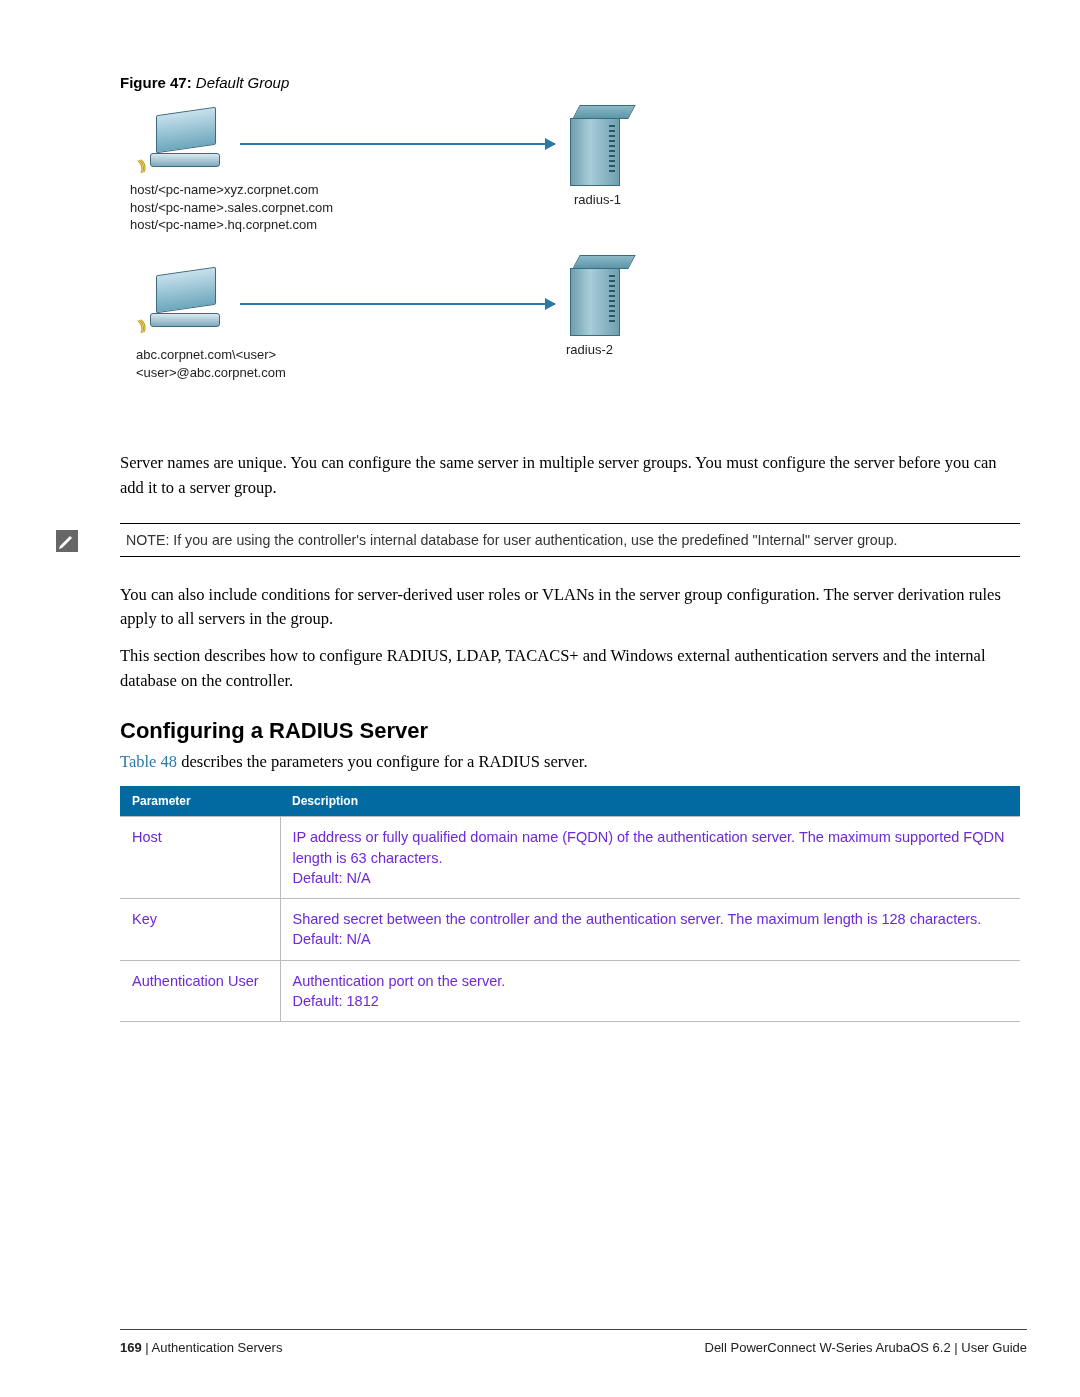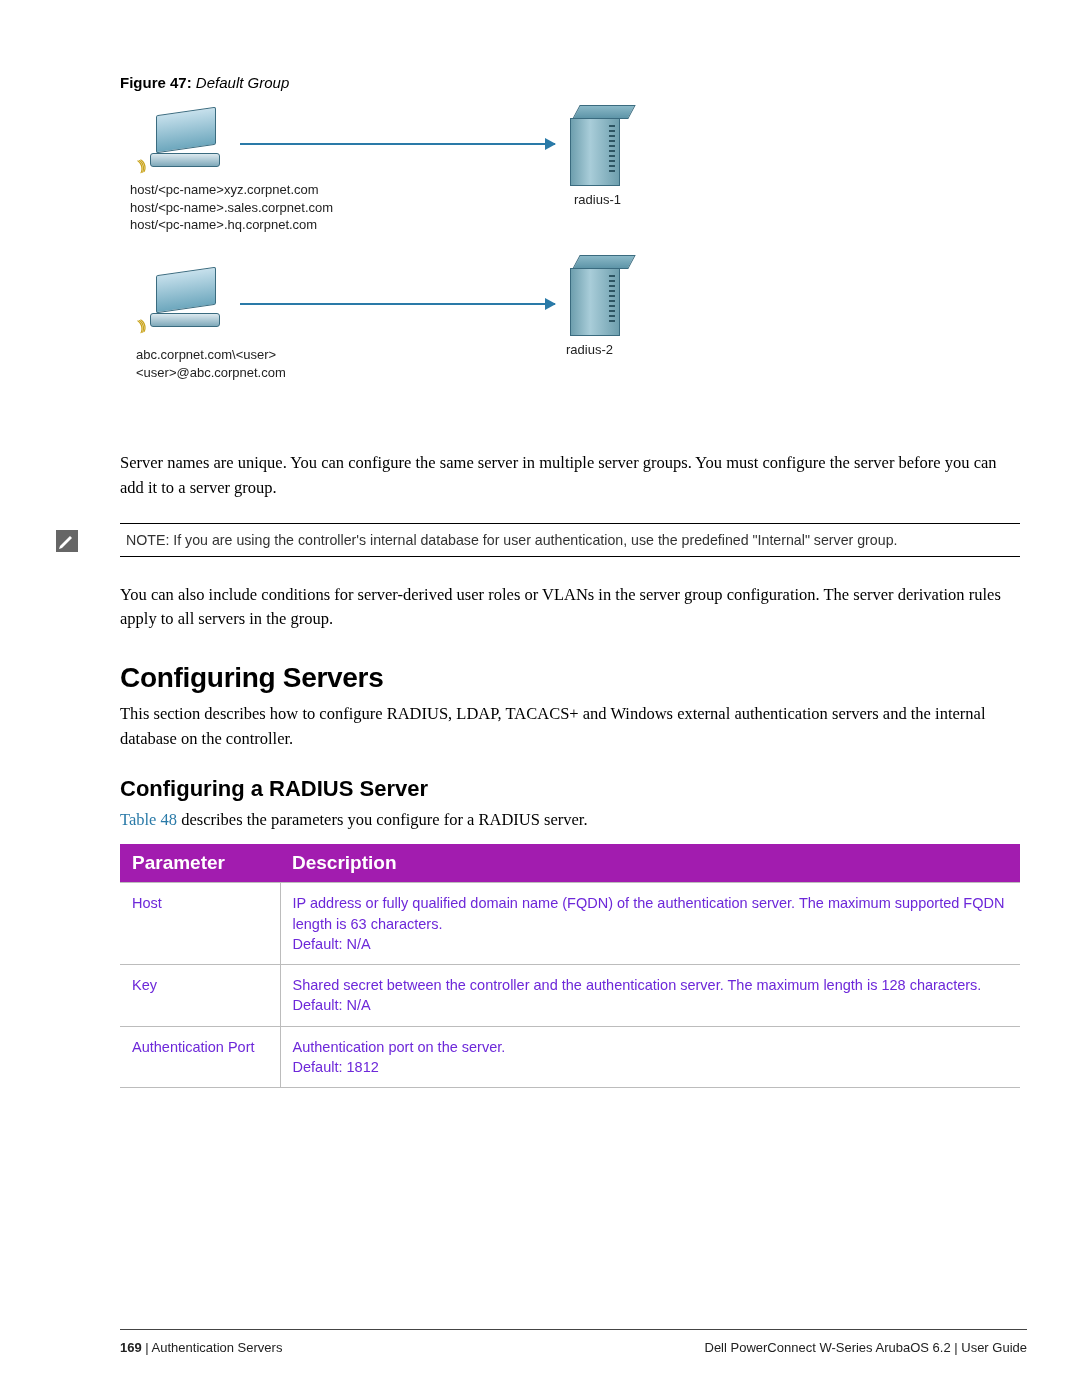--- a/index.html
+++ b/index.html
@@ -142,26 +142,26 @@
     margin: 24px 0 6px 0;
   }
   
   table.params {
     width: 100%;
     border-collapse: collapse;
     font-family: Arial, Helvetica, sans-serif;
     margin-top: 10px;
   }
   table.params thead th {
-    background: #a21caf;
+    background: #0369a1;
     color: #fff;
     text-align: left;
     padding: 8px 12px;
     font-weight: bold;
-    font-size: 19px;
+    font-size: 12px;
   }
   table.params tbody td {
     border: 1px solid #bcbcbc;
     padding: 10px 12px;
     vertical-align: top;
     font-size: 14.5px;
     line-height: 1.4;
     color: #6d28d9;
   }
   table.params tbody td:first-child { width: 160px; border-left: none; }
@@ -232,21 +232,20 @@
     <div class="note-icon">
       <svg viewBox="0 0 22 22">
           <path d="M4 16 L14 6 L16 8 L6 18 L3 19 Z" fill="#fff"></path>
         </svg>
     </div>
     <div class="note-box">NOTE: If you are using the controller's internal database for user authentication, use the predefined "Internal" server group.</div>
   </div>
 
   <p class="body-text">You can also include conditions for server-derived user roles or VLANs in the server group configuration. The server derivation rules apply to all servers in the group.</p>
 
-  <h1 class="section">Configuring Servers</h1>
   <p class="body-text">This section describes how to configure RADIUS, LDAP, TACACS+ and Windows external authentication servers and the internal database on the controller.</p>
 
   <h2 class="subsection">Configuring a RADIUS Server</h2>
   <p class="body-text">
     <span class="link-text">Table 48</span><span> describes the parameters you configure for a RADIUS server.</span>
   </p>
 
 
   <table class="params">
     <thead>
@@ -260,21 +259,21 @@
         <td>Host</td>
         <td style="white-space:pre-line;">IP address or fully qualified domain name (FQDN) of the authentication server. The maximum supported FQDN length is 63 characters.
 Default: N/A</td>
       </tr>
       <tr>
         <td>Key</td>
         <td style="white-space:pre-line;">Shared secret between the controller and the authentication server. The maximum length is 128 characters.
 Default: N/A</td>
       </tr>
       <tr>
-        <td>Authentication Port</td>
+        <td>Authentication User</td>
         <td style="white-space:pre-line;">Authentication port on the server.
 Default: 1812</td>
       </tr>
     </tbody>
   </table>
 
 </div>
 
 <div class="footer">
   <div>

